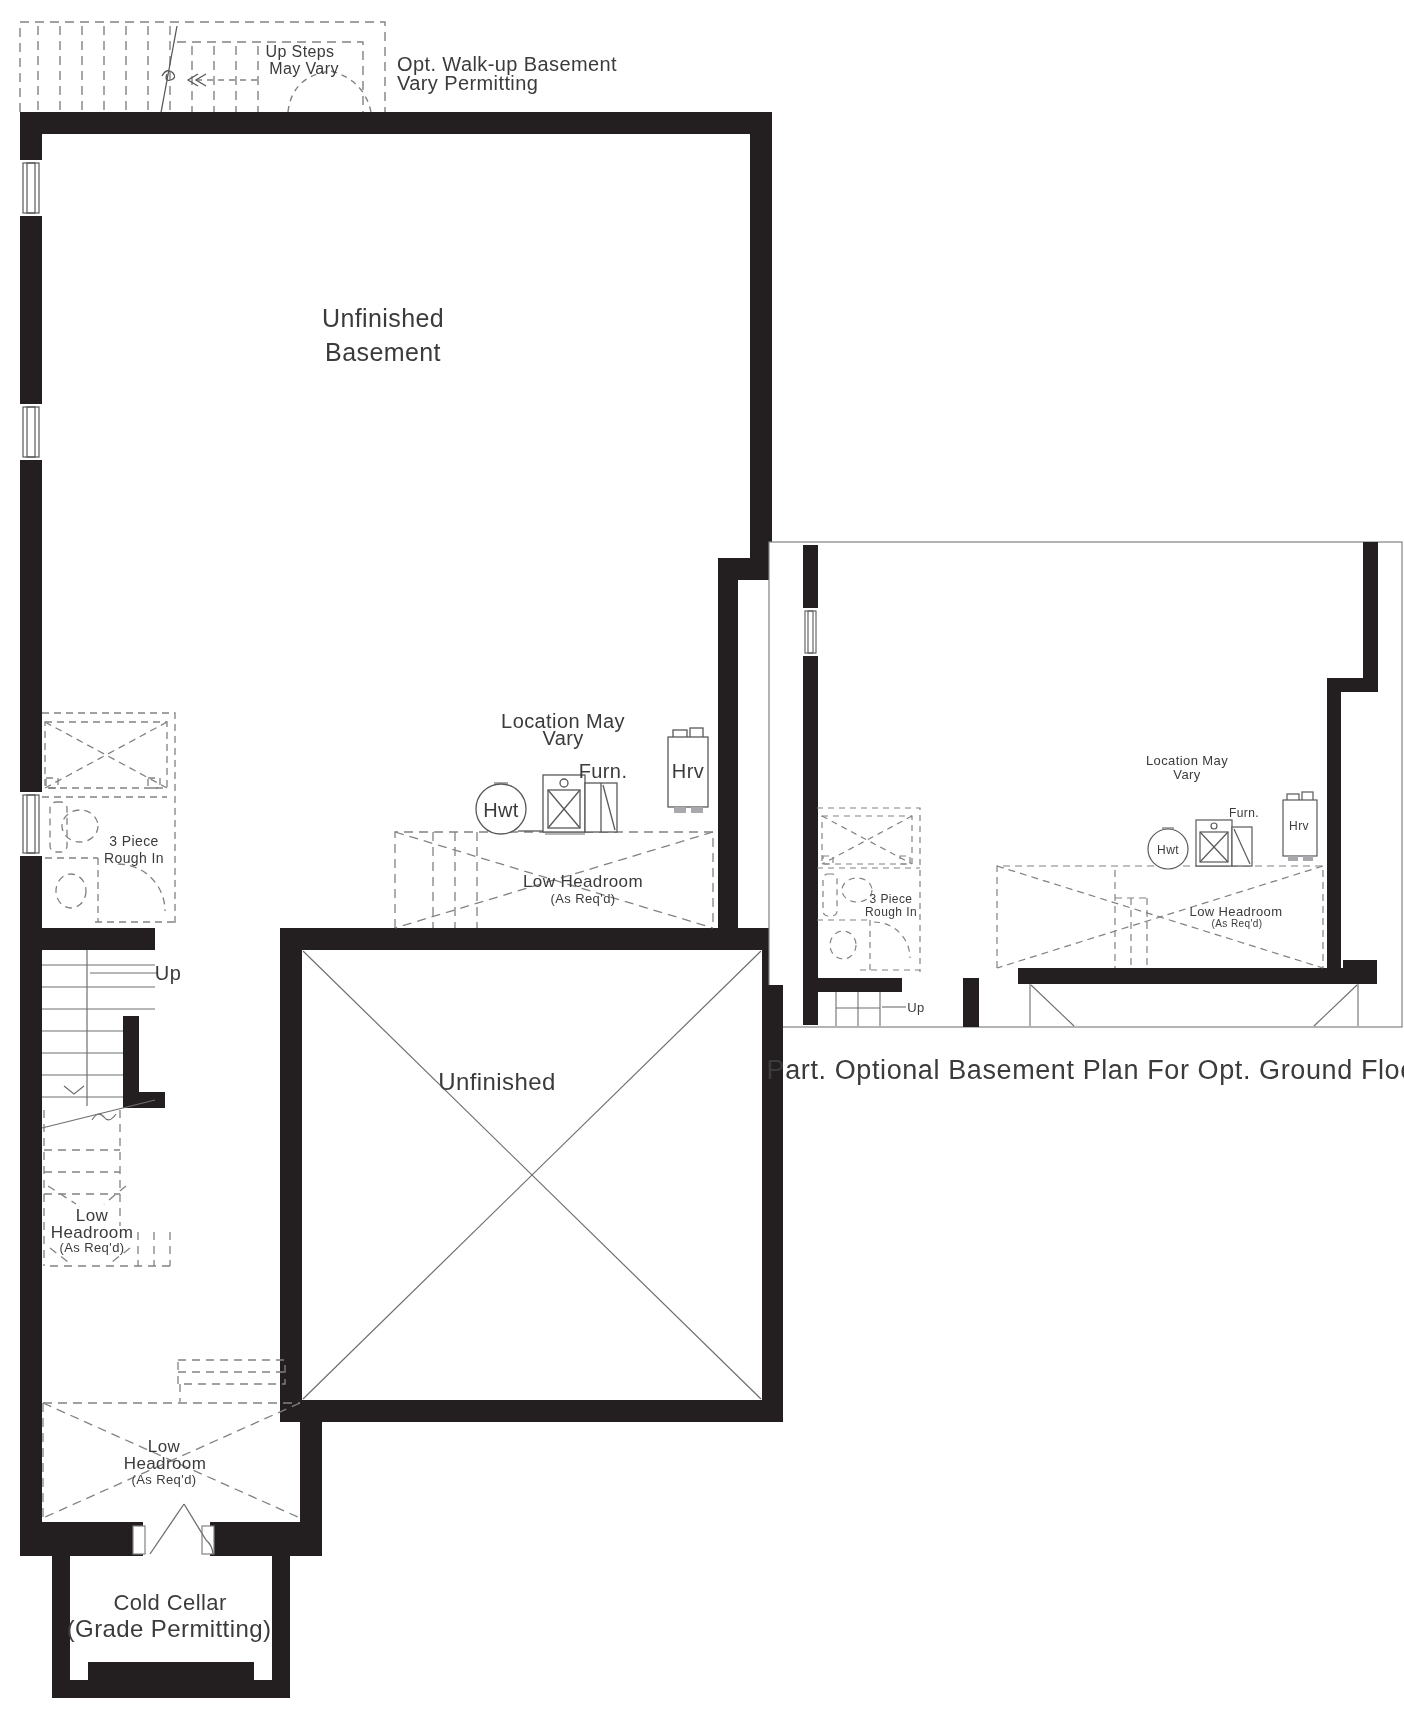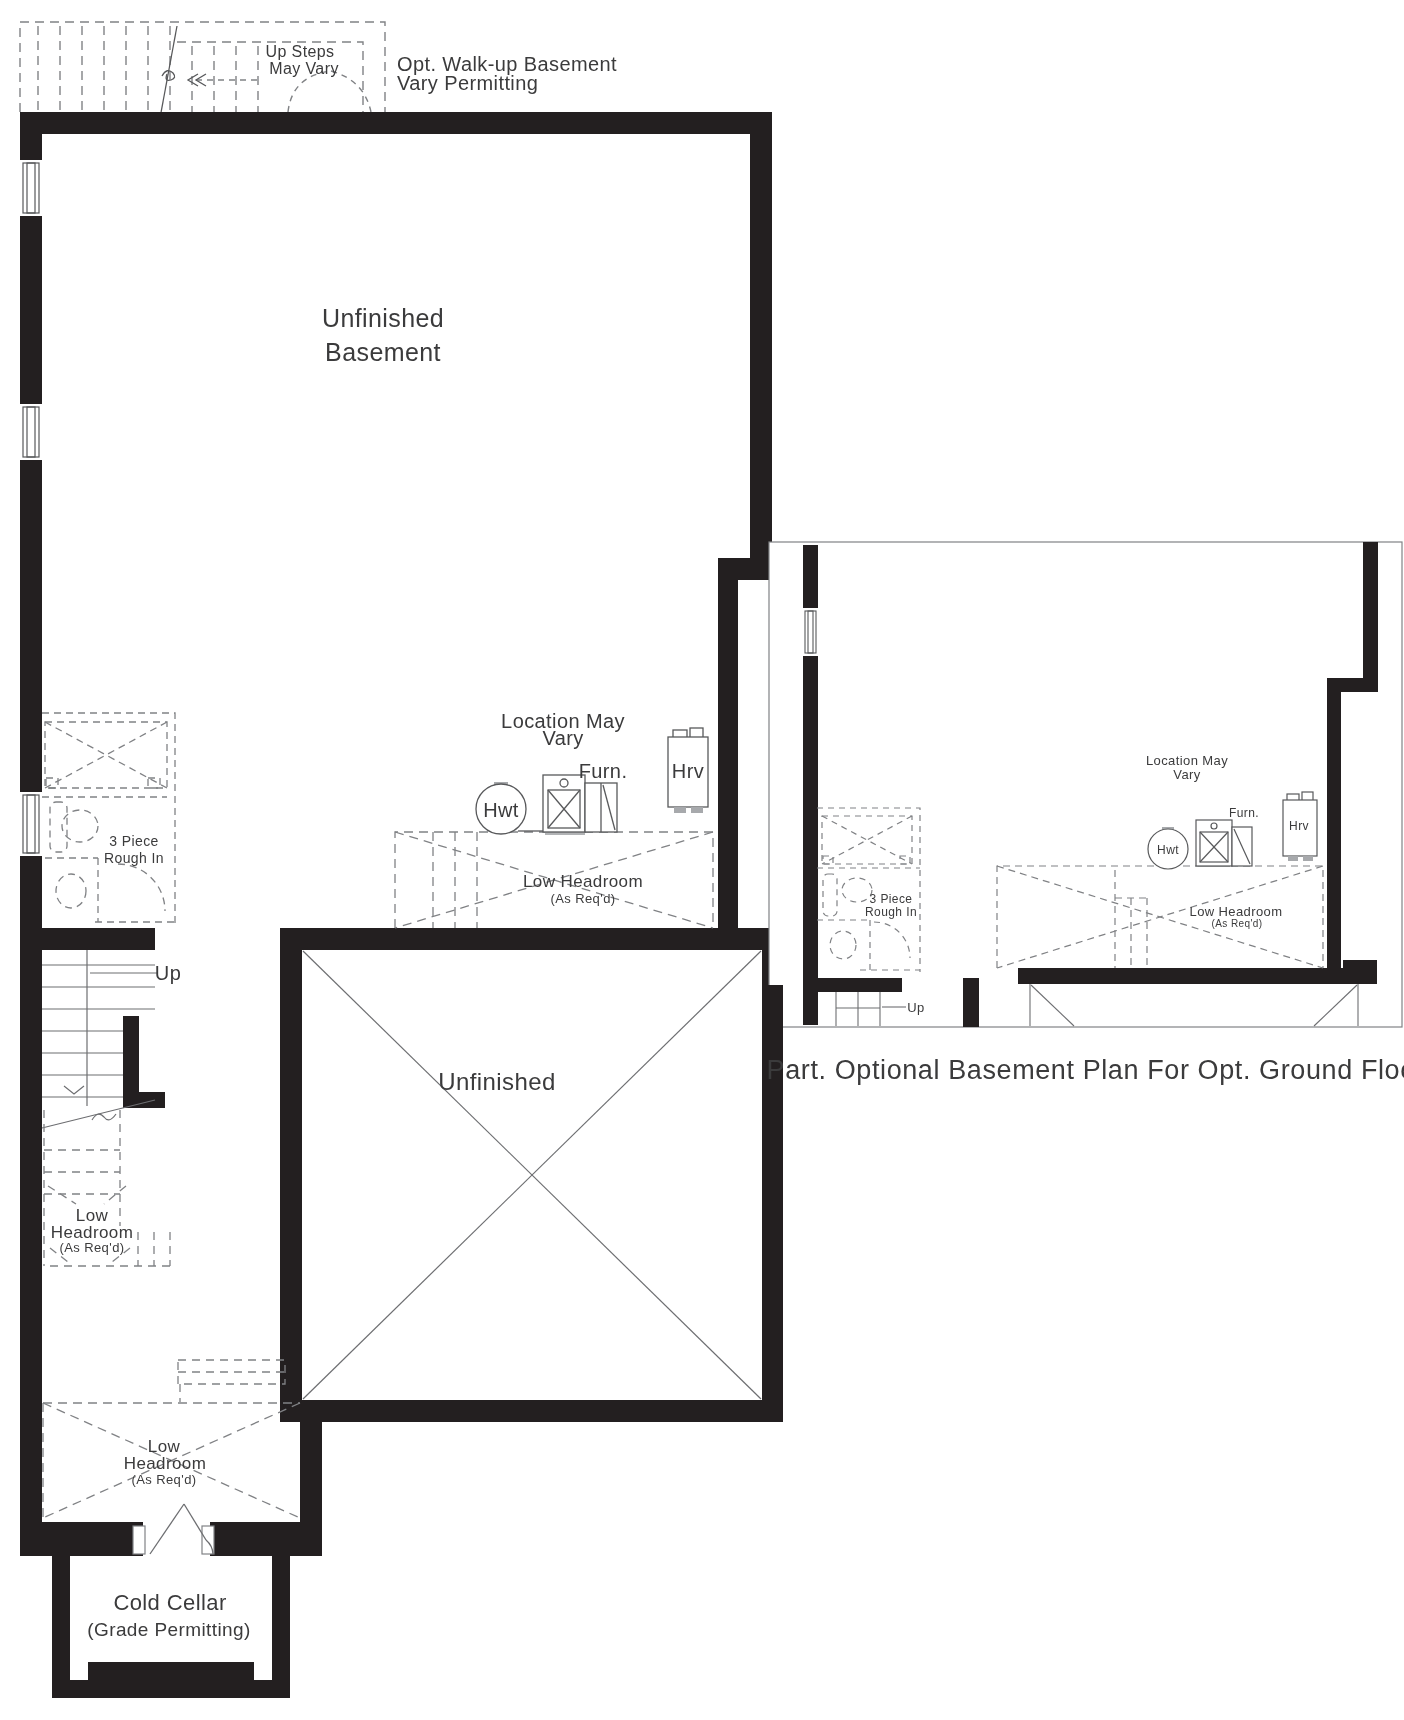--- a/index.html
+++ b/index.html
@@ -8,21 +8,21 @@
     font-family:"Liberation Sans", sans-serif;
     border-radius:25px;
   }
   #plan-svg{position:absolute;left:0;top:0;}
   .lbl{
     position:absolute;color:#3b3b3c;white-space:nowrap;
     transform:translate(-50%,-50%);letter-spacing:.4px;line-height:1;
   }
   .lbl.left{transform:translate(0,-50%);}
   .f10{font-size:10px}.f12{font-size:12px}.f13{font-size:13px}.f14{font-size:14px}
-  .f15{font-size:20px}.f16{font-size:16px}.f17{font-size:17px}.f19{font-size:19px}
+  .f15{font-size:20px}.f16{font-size:16px}.f17{font-size:17px}.f19{font-size:24px}
   .f24{font-size:24px}.f25{font-size:25px}.f26{font-size:22px}.f27{font-size:27px}
 </style>
 </head>
 <body>
 
 <div id="canvas">
 
 <svg id="plan-svg" width="1404" height="1720" viewBox="0 0 1404 1720">
 
   <g stroke="#808285" stroke-width="1.4" fill="none" stroke-dasharray="9 6">

